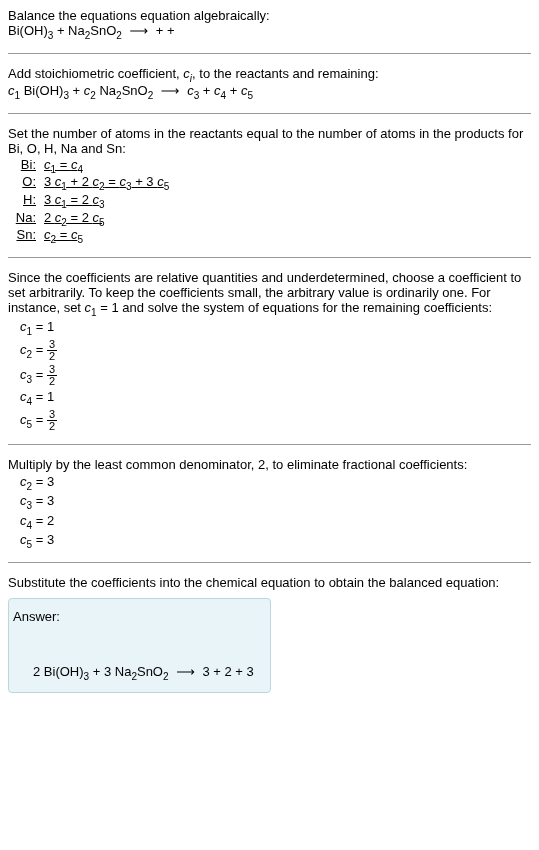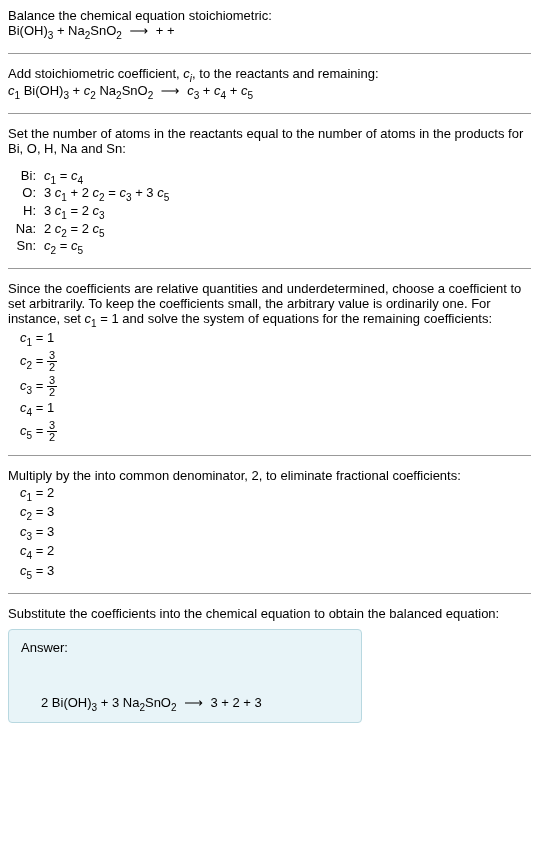--- a/index.html
+++ b/index.html
@@ -24,21 +24,22 @@
       margin: 12px 0;
     }
     .sub {
       font-size: 10px;
       vertical-align: sub;
     }
     .ital {
       font-style: italic;
     }
     .atom-table {
-      margin-top: 12px;
+      margin-top: 1px;
+      text-decoration: underline;
     }
     .atom-row {
       display: flex;
       align-items: baseline;
     }
     .atom-label {
       width: 28px;
       text-align: right;
       margin-right: 8px;
     }
@@ -58,40 +59,40 @@
       display: block;
       padding: 0 2px;
     }
     .coef-line {
       margin: 2px 12px;
     }
     .answer-box {
       background: #e8f4f8;
       border: 1px solid #b8d8e0;
       border-radius: 4px;
-      padding: 10px 12px;
+      padding: 10px 4px;
       margin-top: 8px;
-      width: 354px;
+      width: 263px;
     }
     .answer-label {
       margin-bottom: 6px;
     }
     .answer-eq {
       padding-left: 20px;
       margin-top: 40px;
     }
     .arrow {
       margin: 0 4px;
     }
   </style>
 </head>
 <body>
 
 <div class="section">
-  <div>Balance the chemical equation stoichiometric:</div>
+  <div>Balance the equations equation algebraically:</div>
   <div>
     <span>Bi(OH)</span><span class="sub">3</span><span> + </span><span>Na</span><span class="sub">2</span><span>SnO</span><span class="sub">2</span>
     <span class="arrow">⟶</span>
     <span>  +  + </span>
   </div>
 </div>
 
 <hr>
 
 <div class="section">
@@ -146,23 +147,22 @@
     <div class="coef-line"><span class="ital">c</span><span class="sub">2</span><span> = </span><span class="frac"><span class="frac-num">3</span><span class="frac-den">2</span></span></div>
     <div class="coef-line"><span class="ital">c</span><span class="sub">3</span><span> = </span><span class="frac"><span class="frac-num">3</span><span class="frac-den">2</span></span></div>
     <div class="coef-line"><span class="ital">c</span><span class="sub">4</span><span> = 1</span></div>
     <div class="coef-line"><span class="ital">c</span><span class="sub">5</span><span> = </span><span class="frac"><span class="frac-num">3</span><span class="frac-den">2</span></span></div>
   </div>
 </div>
 
 <hr>
 
 <div class="section">
-  <div>Multiply by the into common denominator, 2, to eliminate fractional coefficients:</div>
+  <div>Multiply by the least common denominator, 2, to eliminate fractional coefficients:</div>
   <div>
-    <div class="coef-line"><span class="ital">c</span><span class="sub">1</span><span> = 2</span></div>
     <div class="coef-line"><span class="ital">c</span><span class="sub">2</span><span> = 3</span></div>
     <div class="coef-line"><span class="ital">c</span><span class="sub">3</span><span> = 3</span></div>
     <div class="coef-line"><span class="ital">c</span><span class="sub">4</span><span> = 2</span></div>
     <div class="coef-line"><span class="ital">c</span><span class="sub">5</span><span> = 3</span></div>
   </div>
 </div>
 
 <hr>
 
 <div class="section">

